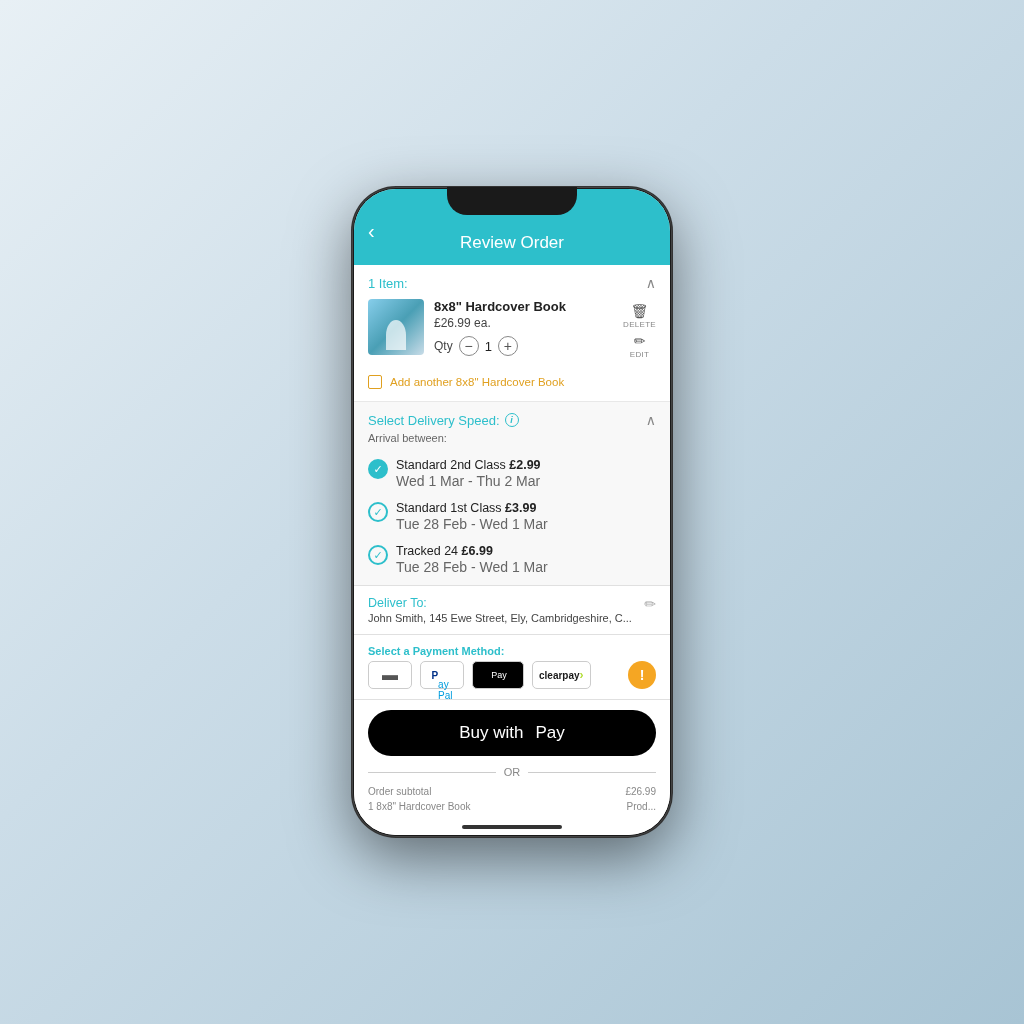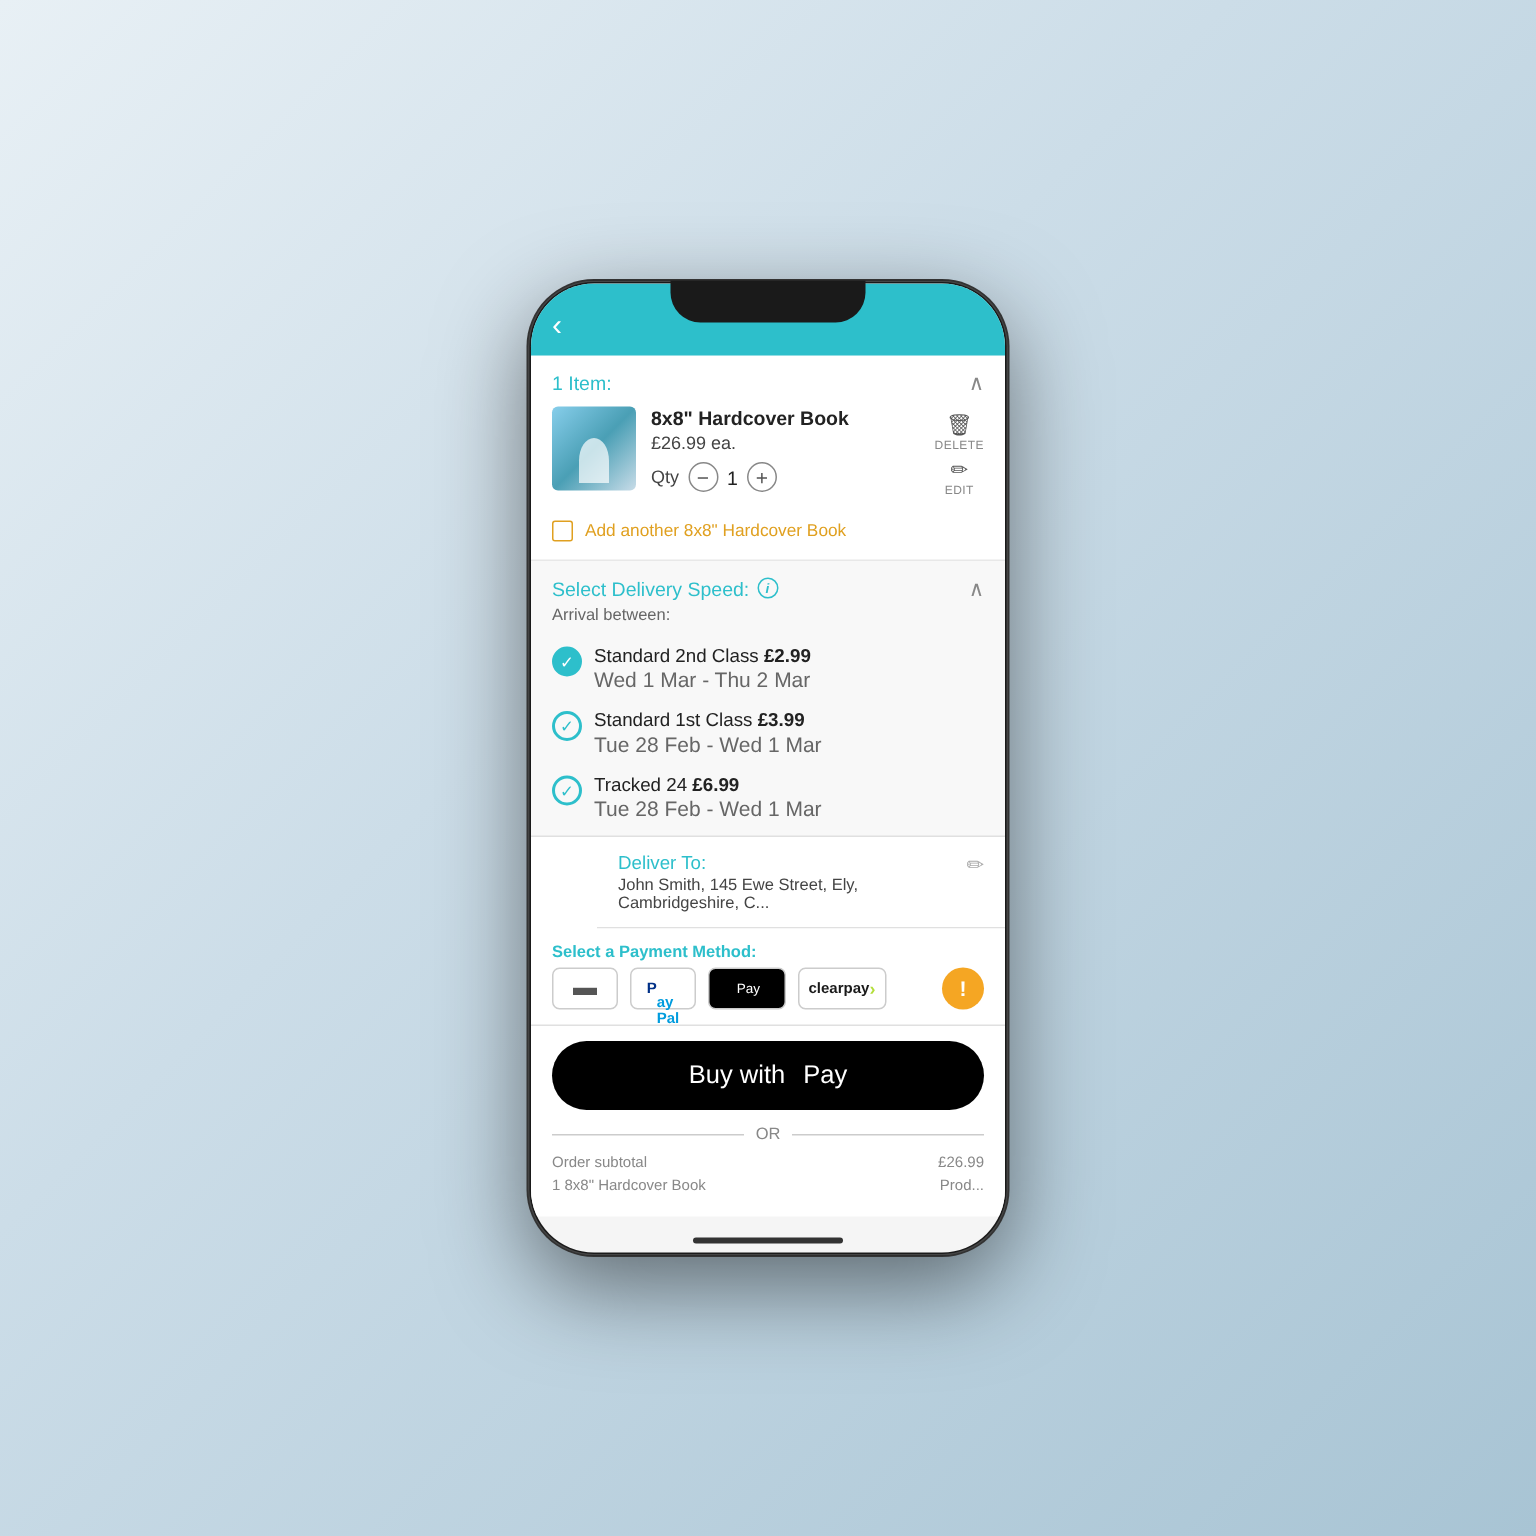--- a/index.html
+++ b/index.html
@@ -350,21 +350,20 @@
     }
 
     
     .deliver-to-section {
       background: #fff;
       border-bottom: 1px solid #e0e0e0;
       padding: 10px 14px;
       display: flex;
       justify-content: space-between;
       align-items: flex-start;
-      margin-left: 44px;
     }
 
     .deliver-to-content {
       flex: 1;
     }
 
     .deliver-to-title {
       color: #2dbfcb;
       font-size: 12.5px;
       font-weight: 500;
@@ -569,20 +568,21 @@
 <div class="bg-blur"></div>
 
 <div class="scene">
   <div class="phone">
     <div class="phone-notch"></div>
 
     <div class="phone-screen">
 
       <div class="app-header">
         <span class="back-btn">‹</span>
+        <span class="header-title">Review Order</span>
       </div>
 
       <div class="screen-content">
 
         <div class="section">
           <div class="section-header">
             <span class="section-title-teal">1 Item:</span>
             <span class="chevron-up">∧</span>
           </div>
 
@@ -676,21 +676,21 @@
         <div class="payment-section">
           <div class="payment-title">Select a Payment Method:</div>
           <div class="payment-methods">
 
             <div class="payment-method-card">
               <span class="card-icon">▬</span>
             </div>
 
             <div class="paypal-icon">
               <span style="color:#003087; font-size:10px; font-weight:bold;">P</span>
-                <span style="color:#009cde; font-size:10px; font-weight:bold;margin-top:30px;">ay<br>Pal</span>
+                <span style="color:#009cde; font-size:10px; font-weight:normal;margin-top:30px;">ay<br>Pal</span>
             </div>
 
             <div class="applepay-btn">
               <span class="apple-logo"></span>
               <span style="font-size:9px;">Pay</span>
             </div>
 
             <div class="clearpay-btn">
               <span style="font-size:10px;">clearpay</span>
               <span class="clearpay-arrow">›</span>

